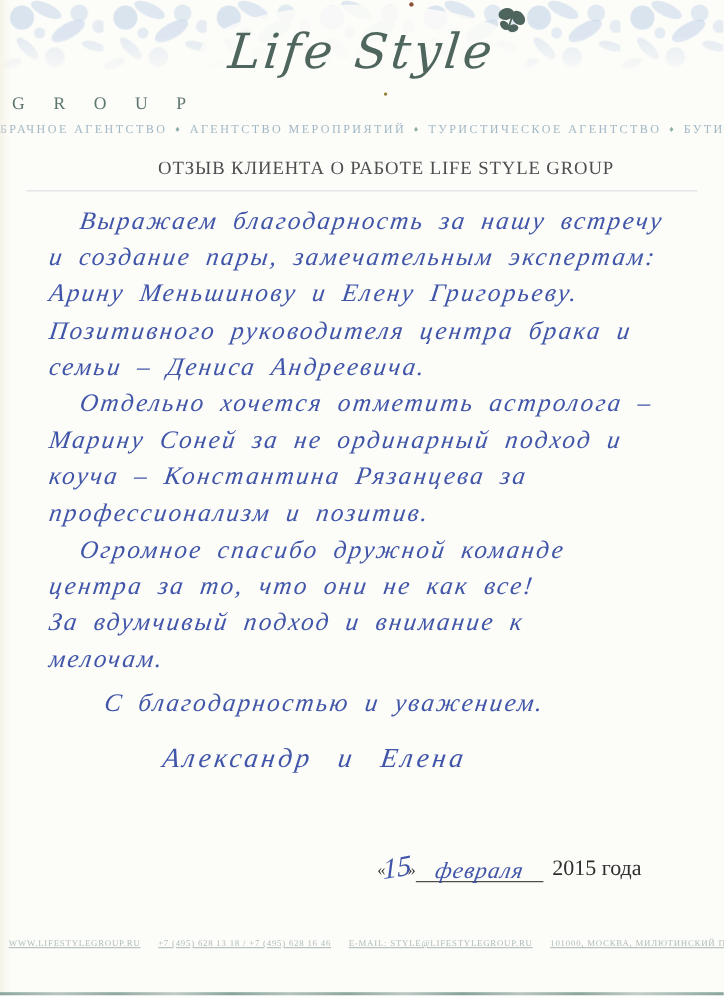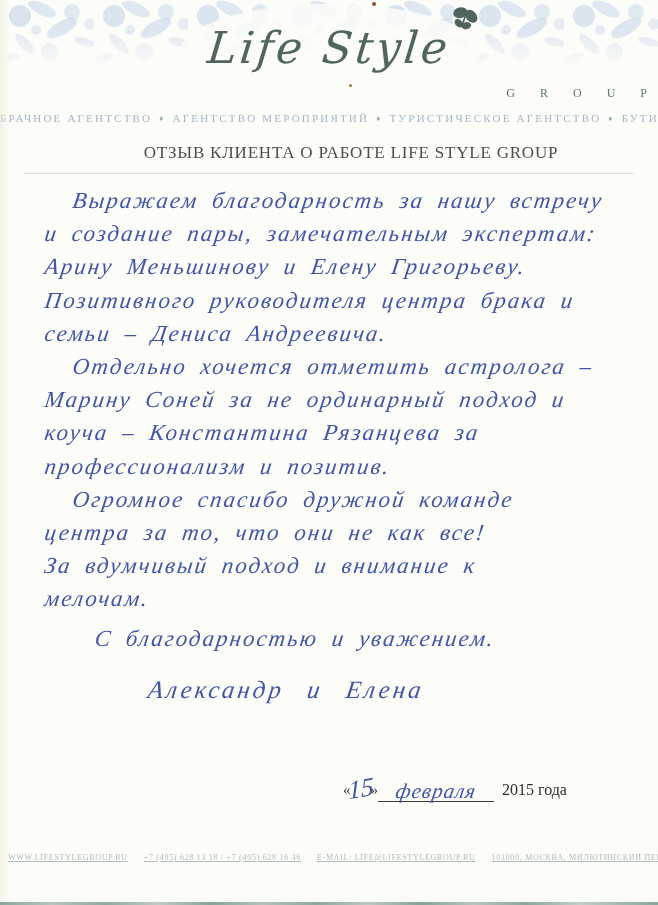--- a/index.html
+++ b/index.html
@@ -21,22 +21,22 @@
     text-align:center;
     font-family:"DejaVu Serif", serif;
     font-style:italic;
     font-size:44px;
     letter-spacing:3px;
     color:#4f665e;
     transform:skewX(-6deg);
   }
   .logo-group {
     position:absolute; top:86px; left:0; width:100%;
-    text-align:right;
-    font-size:12px;
+    text-align:left;
+    font-size:16px;
     letter-spacing:11px;
     padding-left:11px;
     color:#5d7670;
   }
   .butterfly { position:absolute; top:5px; left:450px; width:28px; height:30px; }
 
   
   .services {
     position:absolute; top:112px; left:0; width:100%;
     text-align:center;
@@ -107,21 +107,21 @@
     display:inline-block; width:116px;
     border-bottom:1.5px solid #3a3a3a;
     text-align:center; vertical-align:baseline;
   }
   .month-hand {
     display:inline-block;
     font-size:21px; letter-spacing:1px;
     transform:skewX(-10deg);
     position:relative; top:3px;
   }
-  .year-printed { margin-left:8px; font-size:16px; color:#2e2e2e; }
+  .year-printed { margin-left:8px; font-size:20px; color:#2e2e2e; }
 
   
   .footer {
     position:absolute; top:853px; left:0; width:100%;
     text-align:center;
     font-size:8px;
     letter-spacing:0.7px;
     color:#b0bcbb;
     white-space:nowrap;
   }
@@ -214,21 +214,21 @@
   </div>
 
   <div class="hand closing-line">С благодарностью и уважением.</div>
   <div class="hand signature-line">Александр и Елена</div>
 
   <div class="date-line">
     <span class="quote">«</span><span class="hand day-hand">15</span><span class="quote">»</span><span class="month-slot"><span class="hand month-hand">февраля</span></span><span class="year-printed">2015 года</span>
   </div>
 
   <div class="footer">
-    <span>WWW.LIFESTYLEGROUP.RU</span><span>+7 (495) 628 13 18  /  +7 (495) 628 16 46</span><span>E-MAIL: LIFE@LIFESTYLEGROUP.RU</span><span>101000, МОСКВА, МИЛЮТИНСКИЙ ПЕР. 3</span>
+    <span>WWW.LIFESTYLEGROUP.RU</span><span>+7 (495) 628 13 18  /  +7 (495) 628 16 46</span><span>E-MAIL: STYLE@LIFESTYLEGROUP.RU</span><span>101000, МОСКВА, МИЛЮТИНСКИЙ ПЕР. 3</span>
   </div>
 
   <div class="edge-shade"></div>
   <div class="scan-edge"></div>
   <div class="dot-red"></div>
   <div class="dot-olive"></div>
 
 </div>
 
 </body></html>

